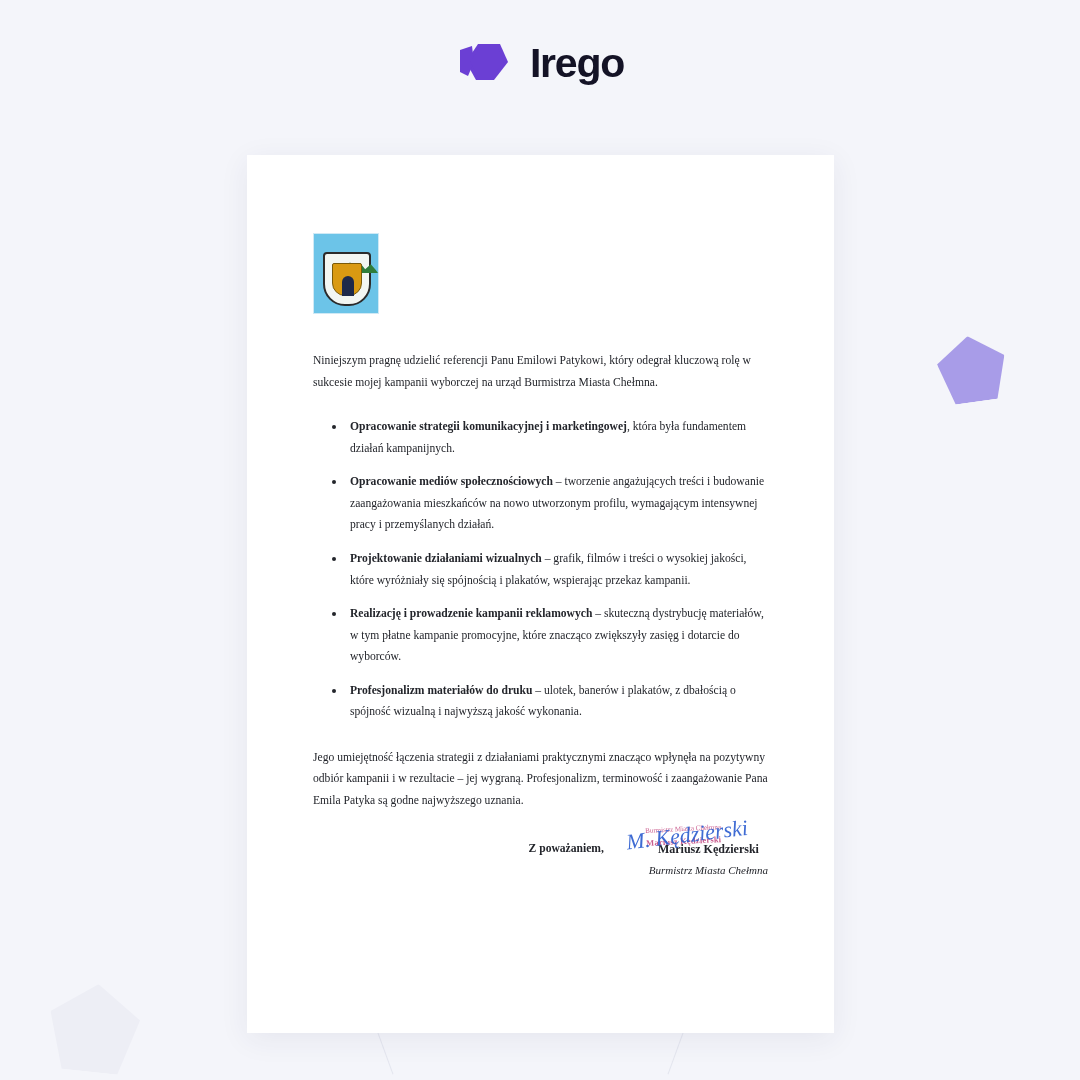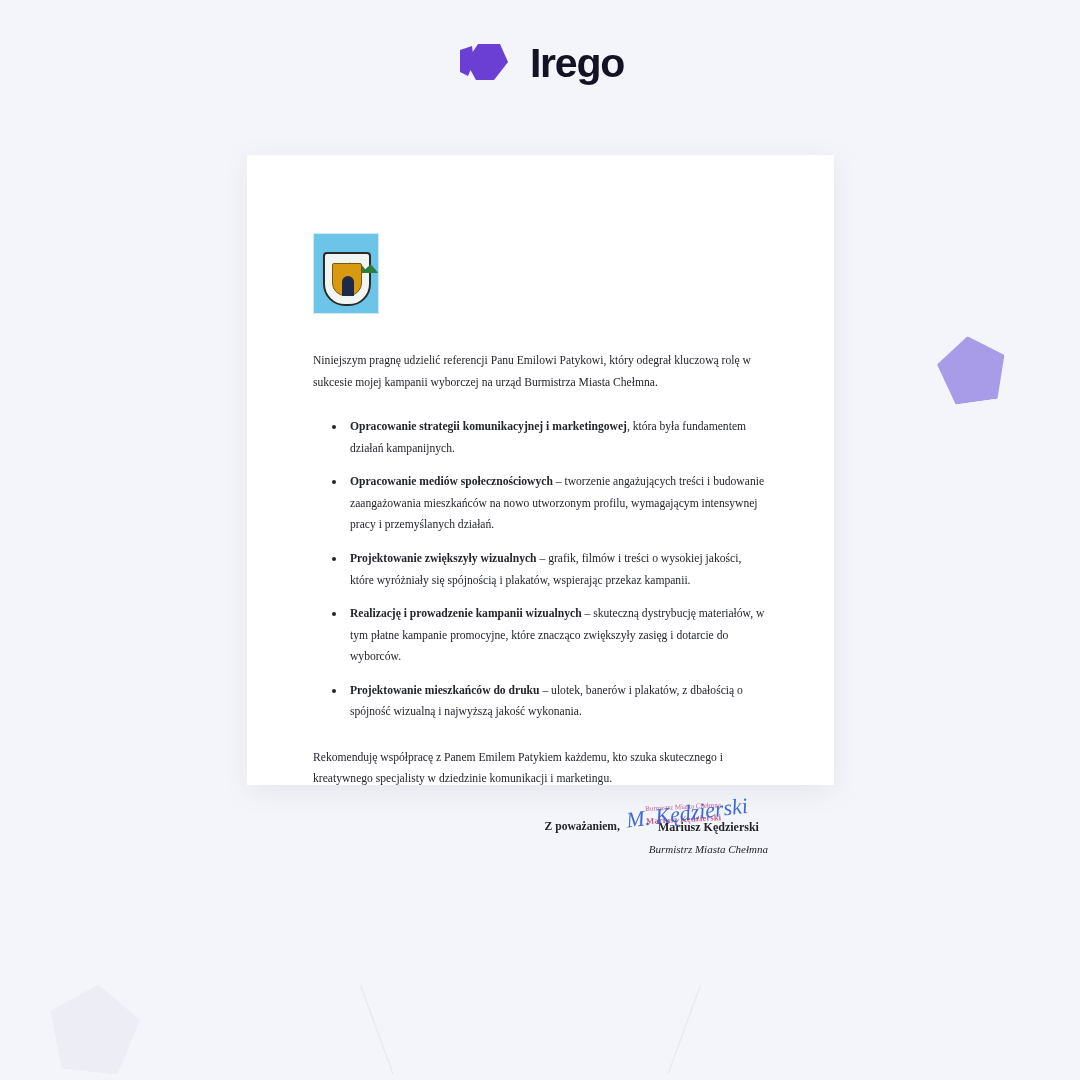--- a/index.html
+++ b/index.html
@@ -55,21 +55,21 @@
     font-weight: bold;
     letter-spacing: -1.2px;
     color: #141326;
     line-height: 1;
   }
 
   
   .sheet {
     position: absolute;
     left: 247px; top: 155px;
-    width: 587px; height: 630px;
+    width: 587px; height: 878px;
     background: #ffffff;
     box-shadow: 0 6px 28px rgba(40,40,80,0.07);
   }
   .doc-inner {
     position: absolute;
     left: 66px; top: 78px;
     width: 455px;
   }
 
   
@@ -133,21 +133,21 @@
   .letter b { font-weight: bold; }
 
   .closing {
     margin-top: 26px;
     text-align: right;
     position: relative;
   }
   .closing .salute {
     font-weight: bold;
     display: inline-block;
-    margin-right: 26px;
+    margin-right: 42px;
     vertical-align: top;
   }
   .sig-block {
     display: inline-block;
     text-align: center;
     position: relative;
   }
   .stamp {
     position: absolute;
     right: 4px; top: -14px;
@@ -217,31 +217,31 @@
       <p class="tight">Niniejszym pragnę udzielić referencji Panu Emilowi Patykowi, który odegrał kluczową rolę w sukcesie mojej kampanii wyborczej na urząd Burmistrza Miasta Chełmna.</p>
 
       <ul>
         <li>
           <b>Opracowanie strategii komunikacyjnej i marketingowej</b><span>, która była fundamentem działań kampanijnych.</span>
         </li>
         <li>
           <b>Opracowanie mediów społecznościowych</b><span> – tworzenie angażujących treści i budowanie zaangażowania mieszkańców na nowo utworzonym profilu, wymagającym intensywnej pracy i przemyślanych działań.</span>
         </li>
         <li>
-          <b>Projektowanie zwiększyły wizualnych</b><span> – grafik, filmów i treści o wysokiej jakości, które wyróżniały się spójnością i plakatów, wspierając przekaz kampanii.</span>
-        </li>
-        <li>
-          <b>Realizację i prowadzenie kampanii wizualnych</b><span> – skuteczną dystrybucję materiałów, w tym płatne kampanie promocyjne, które znacząco zwiększyły zasięg i dotarcie do wyborców.</span>
-        </li>
-        <li>
-          <b>Projektowanie mieszkańców do druku</b><span> – ulotek, banerów i plakatów, z dbałością o spójność wizualną i najwyższą jakość wykonania.</span>
+          <b>Projektowanie działaniami wizualnych</b><span> – grafik, filmów i treści o wysokiej jakości, które wyróżniały się spójnością i plakatów, wspierając przekaz kampanii.</span>
+        </li>
+        <li>
+          <b>Realizację i prowadzenie kampanii reklamowych</b><span> – skuteczną dystrybucję materiałów, w tym płatne kampanie promocyjne, które znacząco zwiększyły zasięg i dotarcie do wyborców.</span>
+        </li>
+        <li>
+          <b>Profesjonalizm materiałów do druku</b><span> – ulotek, banerów i plakatów, z dbałością o spójność wizualną i najwyższą jakość wykonania.</span>
         </li>
       </ul>
 
-      <p>Rekomenduję współpracę z Panem Emilem Patykiem każdemu, kto szuka skutecznego i kreatywnego specjalisty w dziedzinie komunikacji i marketingu.</p>
+      <p>Jego umiejętność łączenia strategii z działaniami praktycznymi znacząco wpłynęła na pozytywny odbiór kampanii i w rezultacie – jej wygraną. Profesjonalizm, terminowość i zaangażowanie Pana Emila Patyka są godne najwyższego uznania.</p>
 
       <div class="closing">
         <span class="salute">Z poważaniem,</span>
         <span class="sig-block">
           <span class="stamp">
             <span>Burmistrz Miasta Chełmna</span><br>
             <span class="stamp-name">Mariusz Kędzierski</span>
           </span>
           <span class="signature">M. Kędzierski</span>
           <span class="sig-name">Mariusz Kędzierski</span><br>

